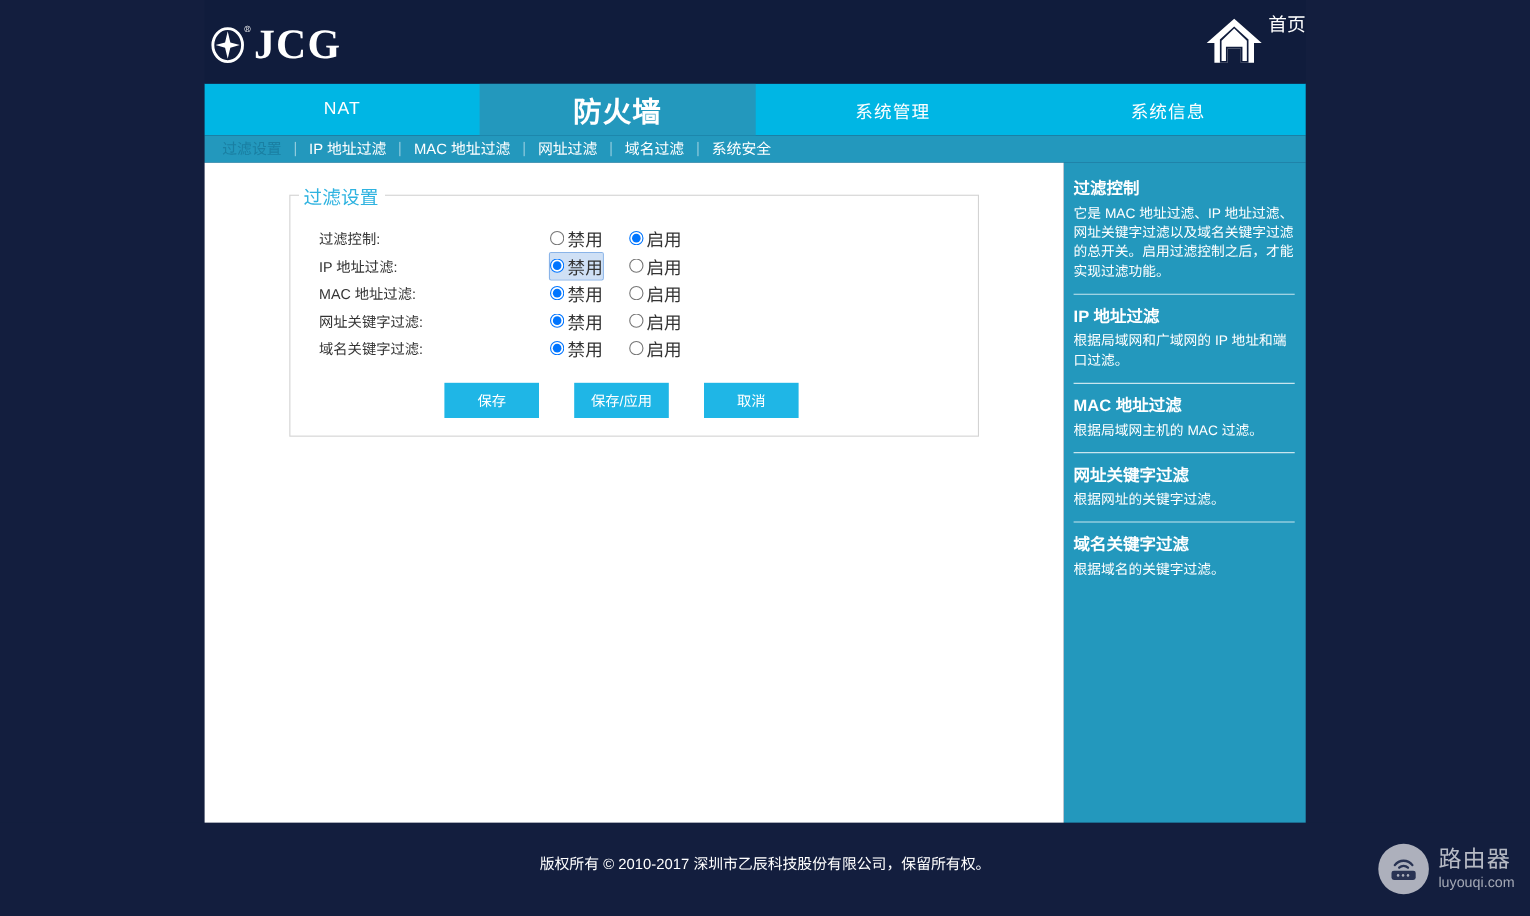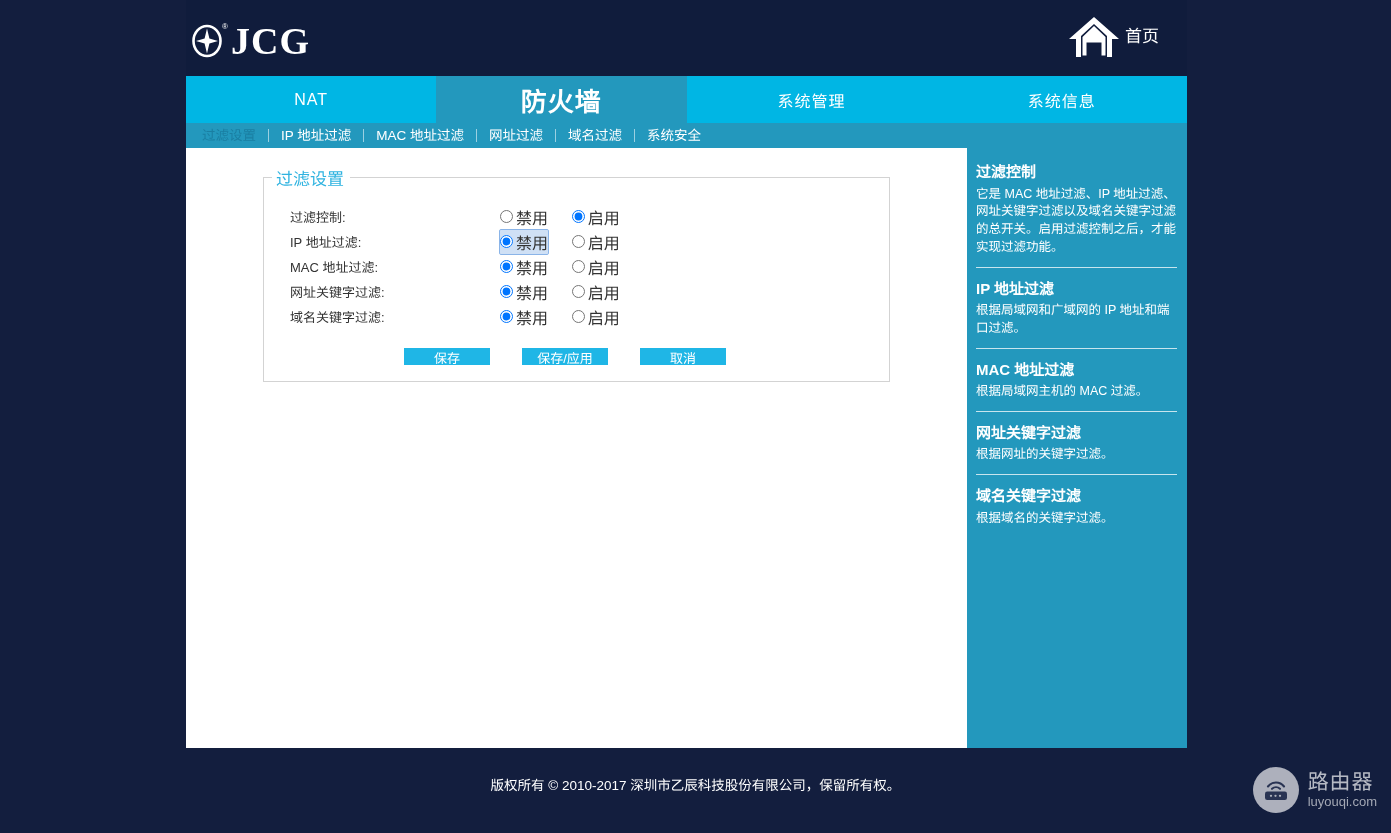--- a/index.html
+++ b/index.html
@@ -56,23 +56,23 @@
     font-family: "Liberation Serif", "DejaVu Serif", serif;
     font-weight: bold;
     font-size: 38px;
     letter-spacing: 1px;
     color: #ffffff;
     line-height: 1;
   }
 
   .home-link {
     position: absolute;
-    right: 28px; top: 14px;
-    display: flex;
-    align-items: center;
+    right: 0; top: 14px;
+    display: flex;
+    align-items: flex-start;
     gap: 3px;
     cursor: pointer;
   }
   .home-icon { display: block; }
   .home-label {
     font-size: 17px;
     color: #ffffff;
     line-height: 1.1;
     padding-bottom: 3px;
   }
@@ -206,21 +206,21 @@
     padding-left: 140px;
     display: flex;
     gap: 0;
   }
   .btn {
     background: #1fb6e6;
     border: none;
     color: #ffffff;
     font-size: 13px;
     font-family: inherit;
-    height: 17px;
+    height: 32px;
     cursor: pointer;
     padding: 0;
     line-height: 21px;
   }
   .btn.save      { width: 86px; margin-left: 0; }
   .btn.saveapply { width: 86px; margin-left: 32px; }
   .btn.cancel    { width: 86px; margin-left: 32px; }
 
   
   .help-sec { padding-bottom: 10px; }

